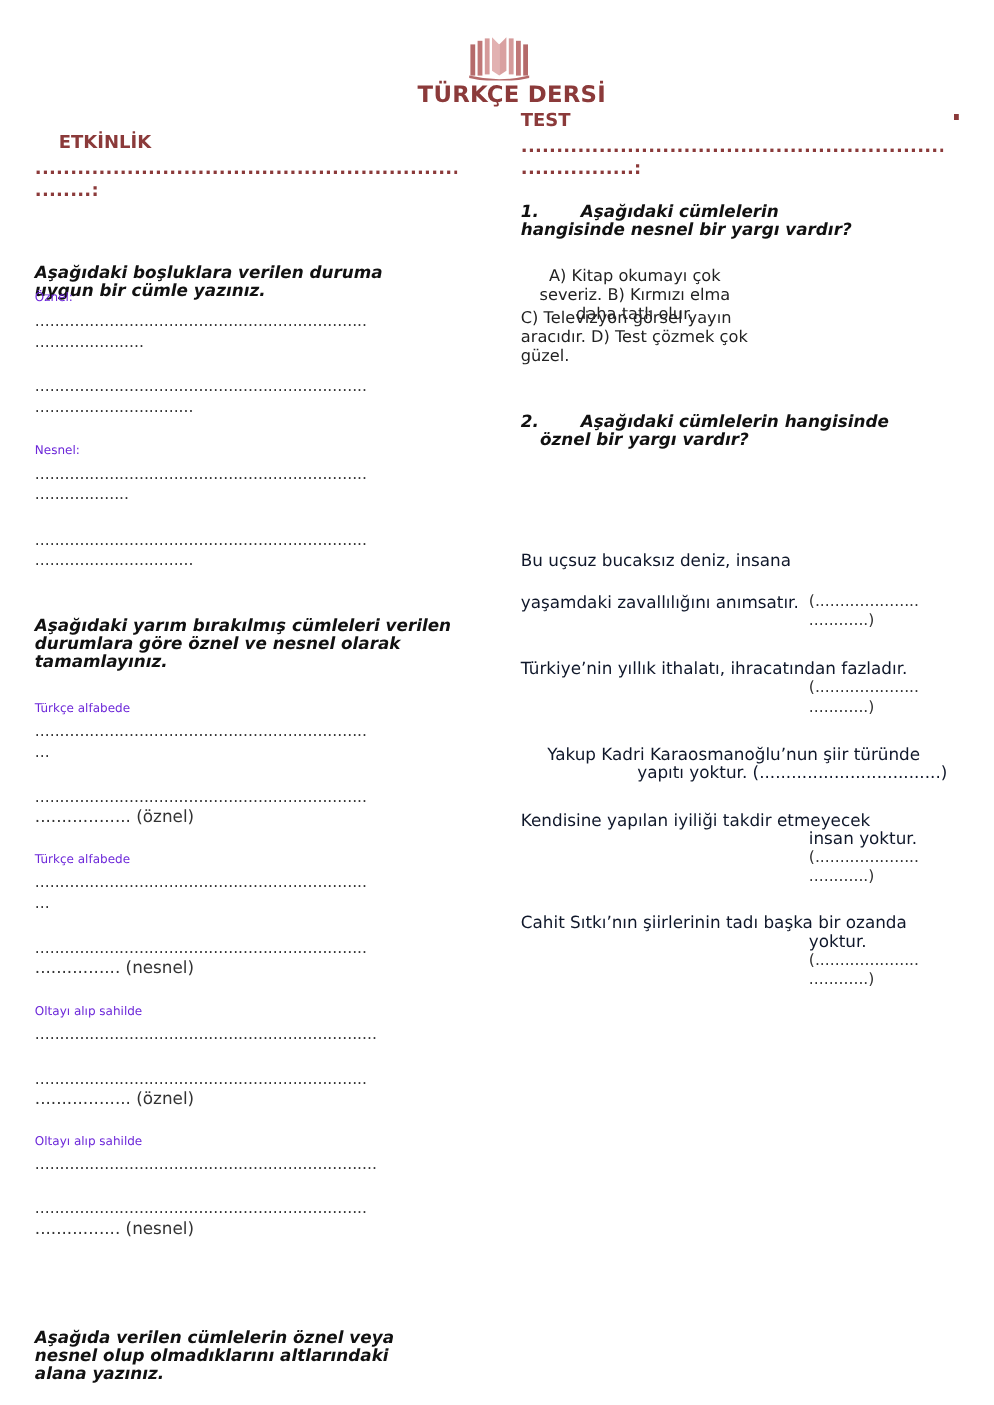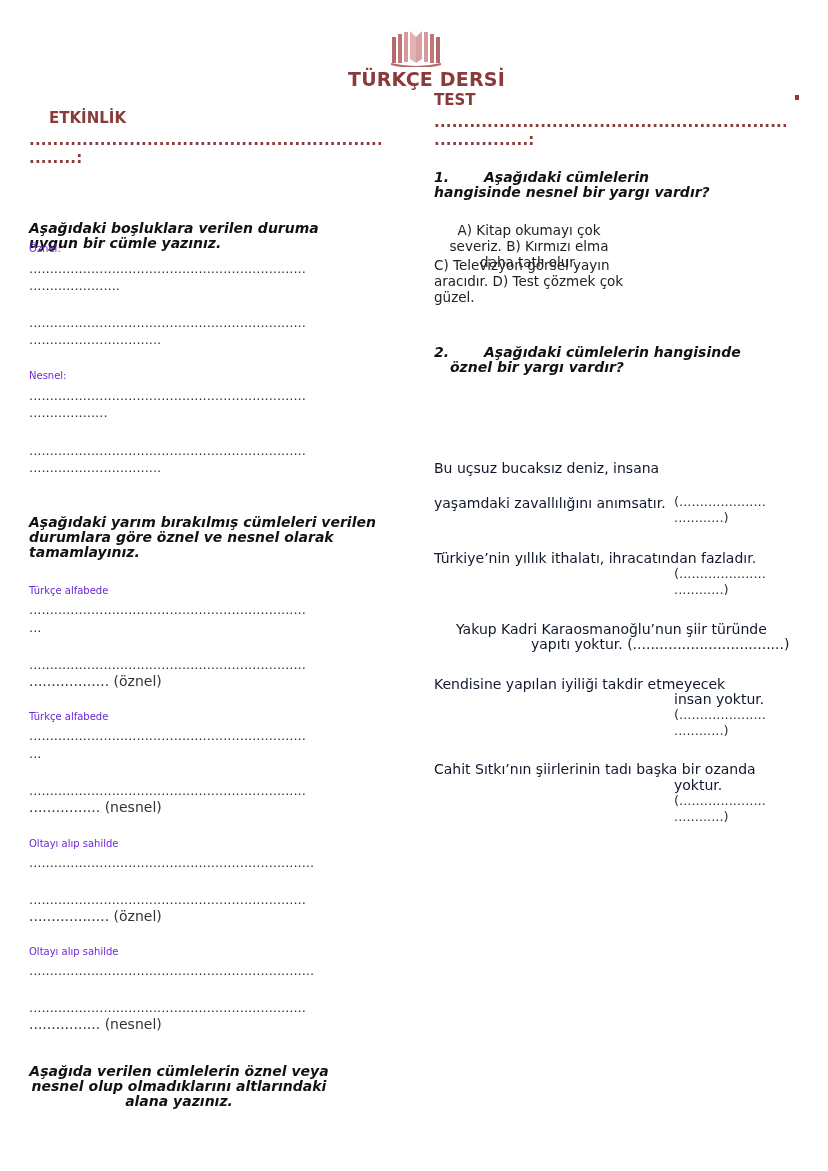--- a/index.html
+++ b/index.html
@@ -81,21 +81,21 @@
 <div class="abs label" style="left:29px; top:836px;">Oltayı alıp sahilde</div>
 <div class="abs dots" style="left:29px; top:854px; width:362px;">.....................................................................</div>
 <div class="abs dots" style="left:29px; top:891px; width:352px;">...................................................................</div>
 <div class="abs dots" style="left:29px; top:908px; font-size:14px;">.................. (öznel)</div>
 
 <div class="abs label" style="left:29px; top:944px;">Oltayı alıp sahilde</div>
 <div class="abs dots" style="left:29px; top:962px; width:362px;">.....................................................................</div>
 <div class="abs dots" style="left:29px; top:999px; width:352px;">...................................................................</div>
 <div class="abs dots" style="left:29px; top:1016px; font-size:14px;">................ (nesnel)</div>
 
-<div class="abs instruction" style="left:29px; top:1064px; width:300px;text-align:center;">Aşağıda verilen cümlelerin öznel veya nesnel olup olmadıklarını altlarındaki alana yazınız.</div>
+<div class="abs instruction" style="left:29px; top:1108px; width:300px;">Aşağıda verilen cümlelerin öznel veya nesnel olup olmadıklarını altlarındaki alana yazınız.</div>
 
 <div class="abs col-heading" style="left:434px; top:91px;">TEST</div>
 <div class="abs tiny-mark"></div>
 <div class="abs heading-dots" style="left:434px; top:113px; width:352px;">............................................................</div>
 <div class="abs heading-dots" style="left:434px; top:131px;">................:</div>
 
 <div class="abs q-title" style="left:434px; top:170px; white-space:nowrap;">
   <span class="q-num">1.</span><span>Aşağıdaki cümlelerin</span>
 </div>
 <div class="abs q-title" style="left:434px; top:185px; white-space:nowrap;font-style:italic;">hangisinde nesnel bir yargı vardır?</div>

